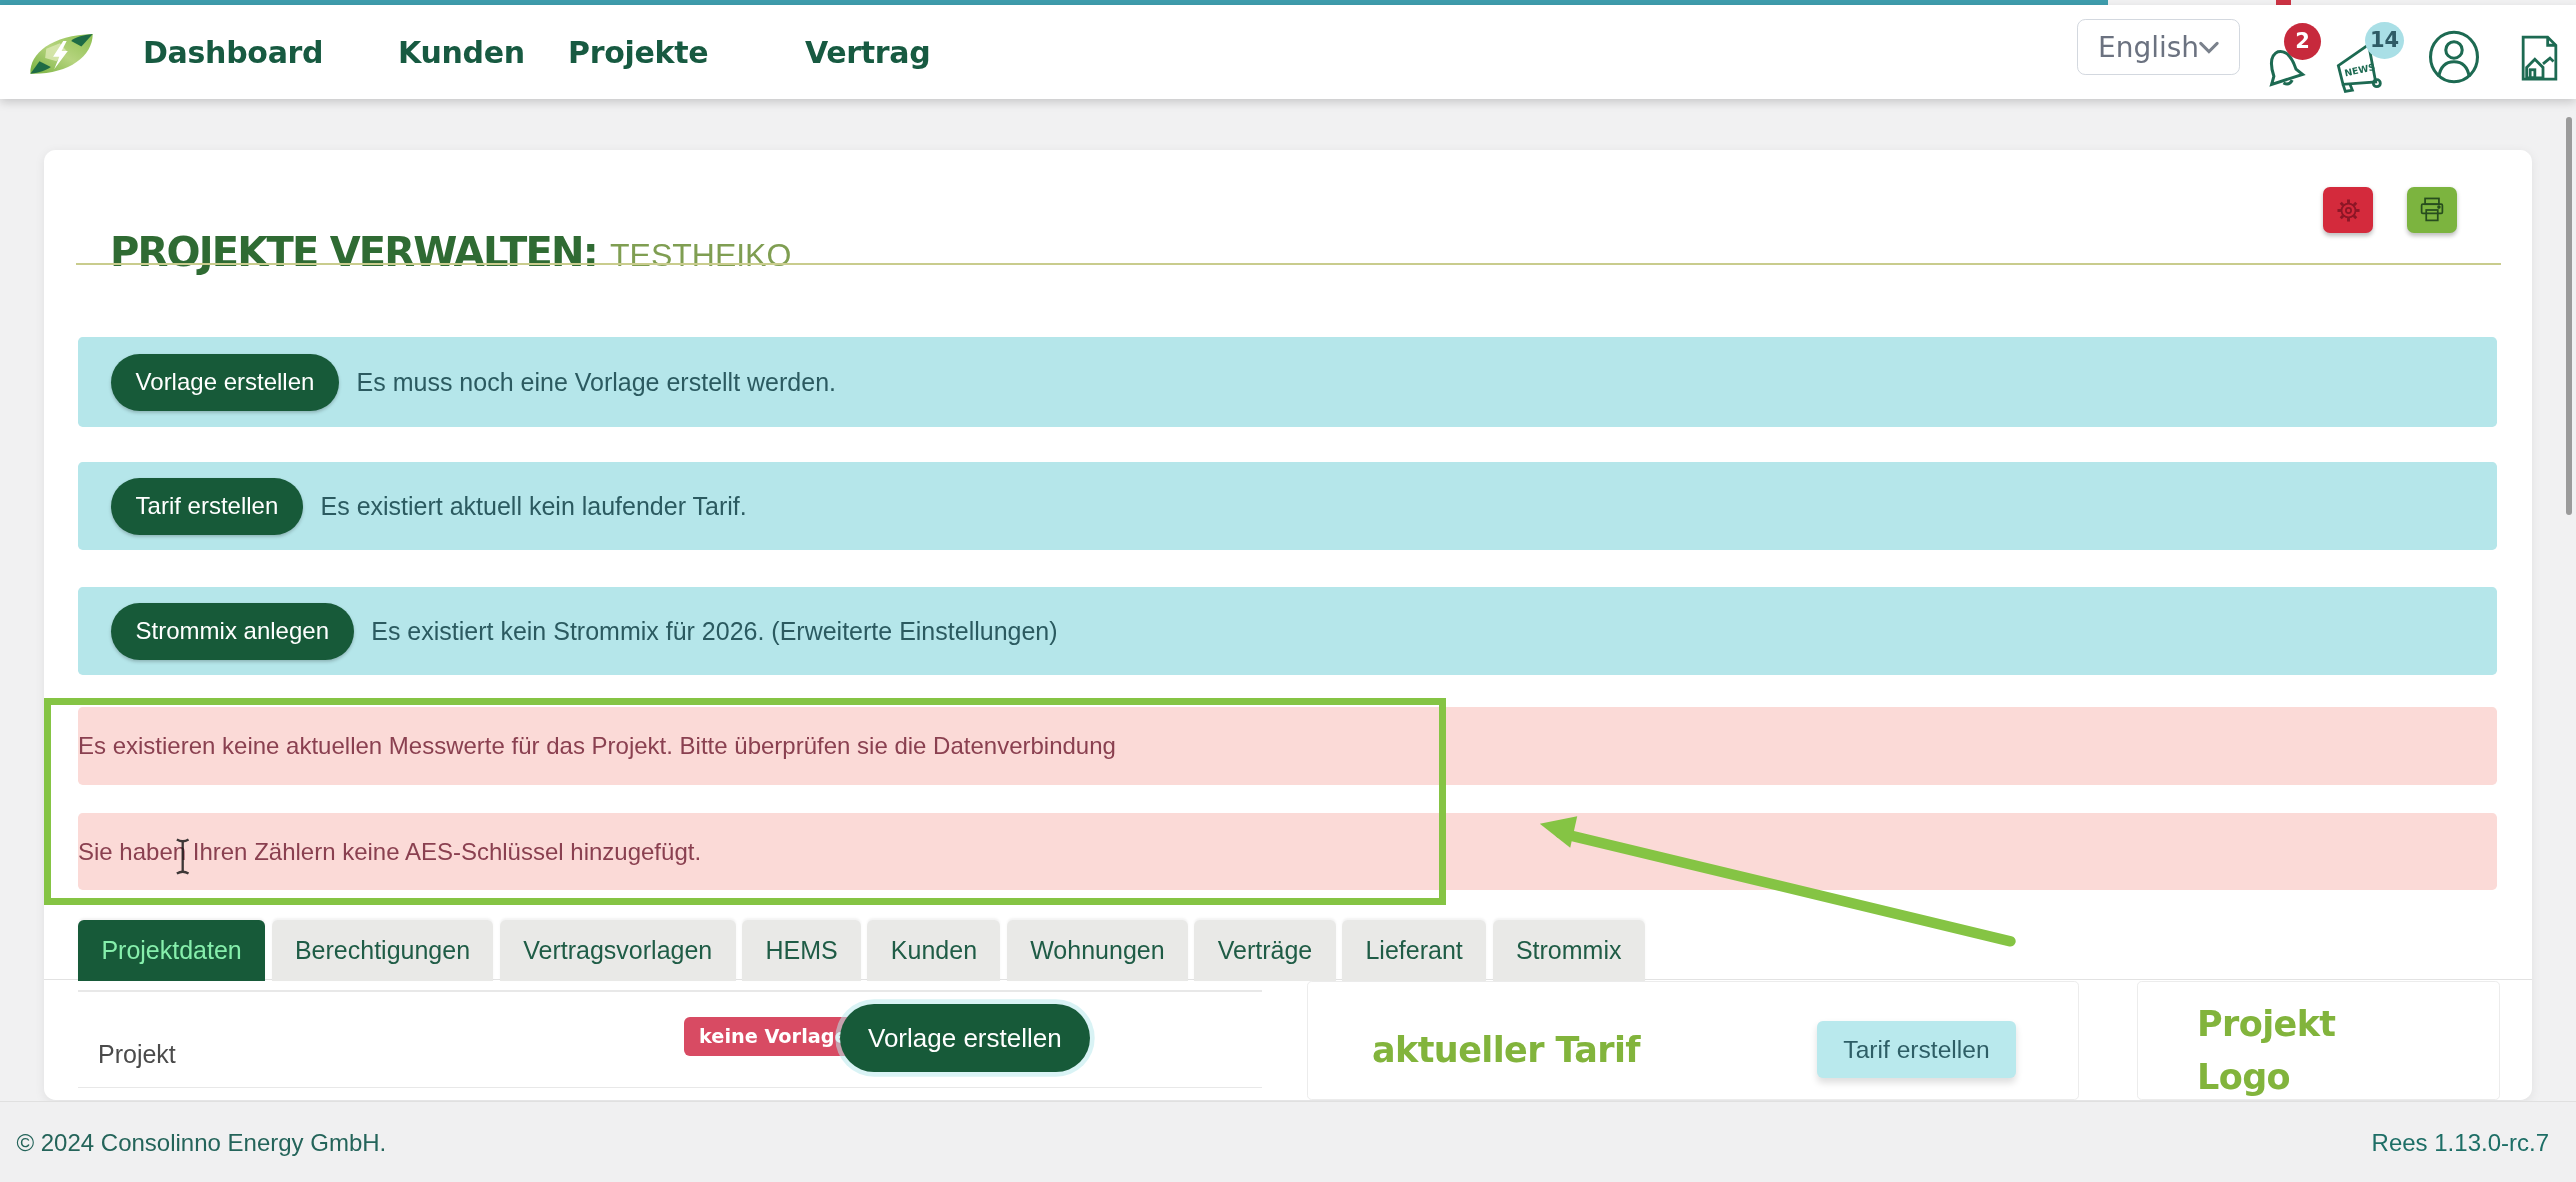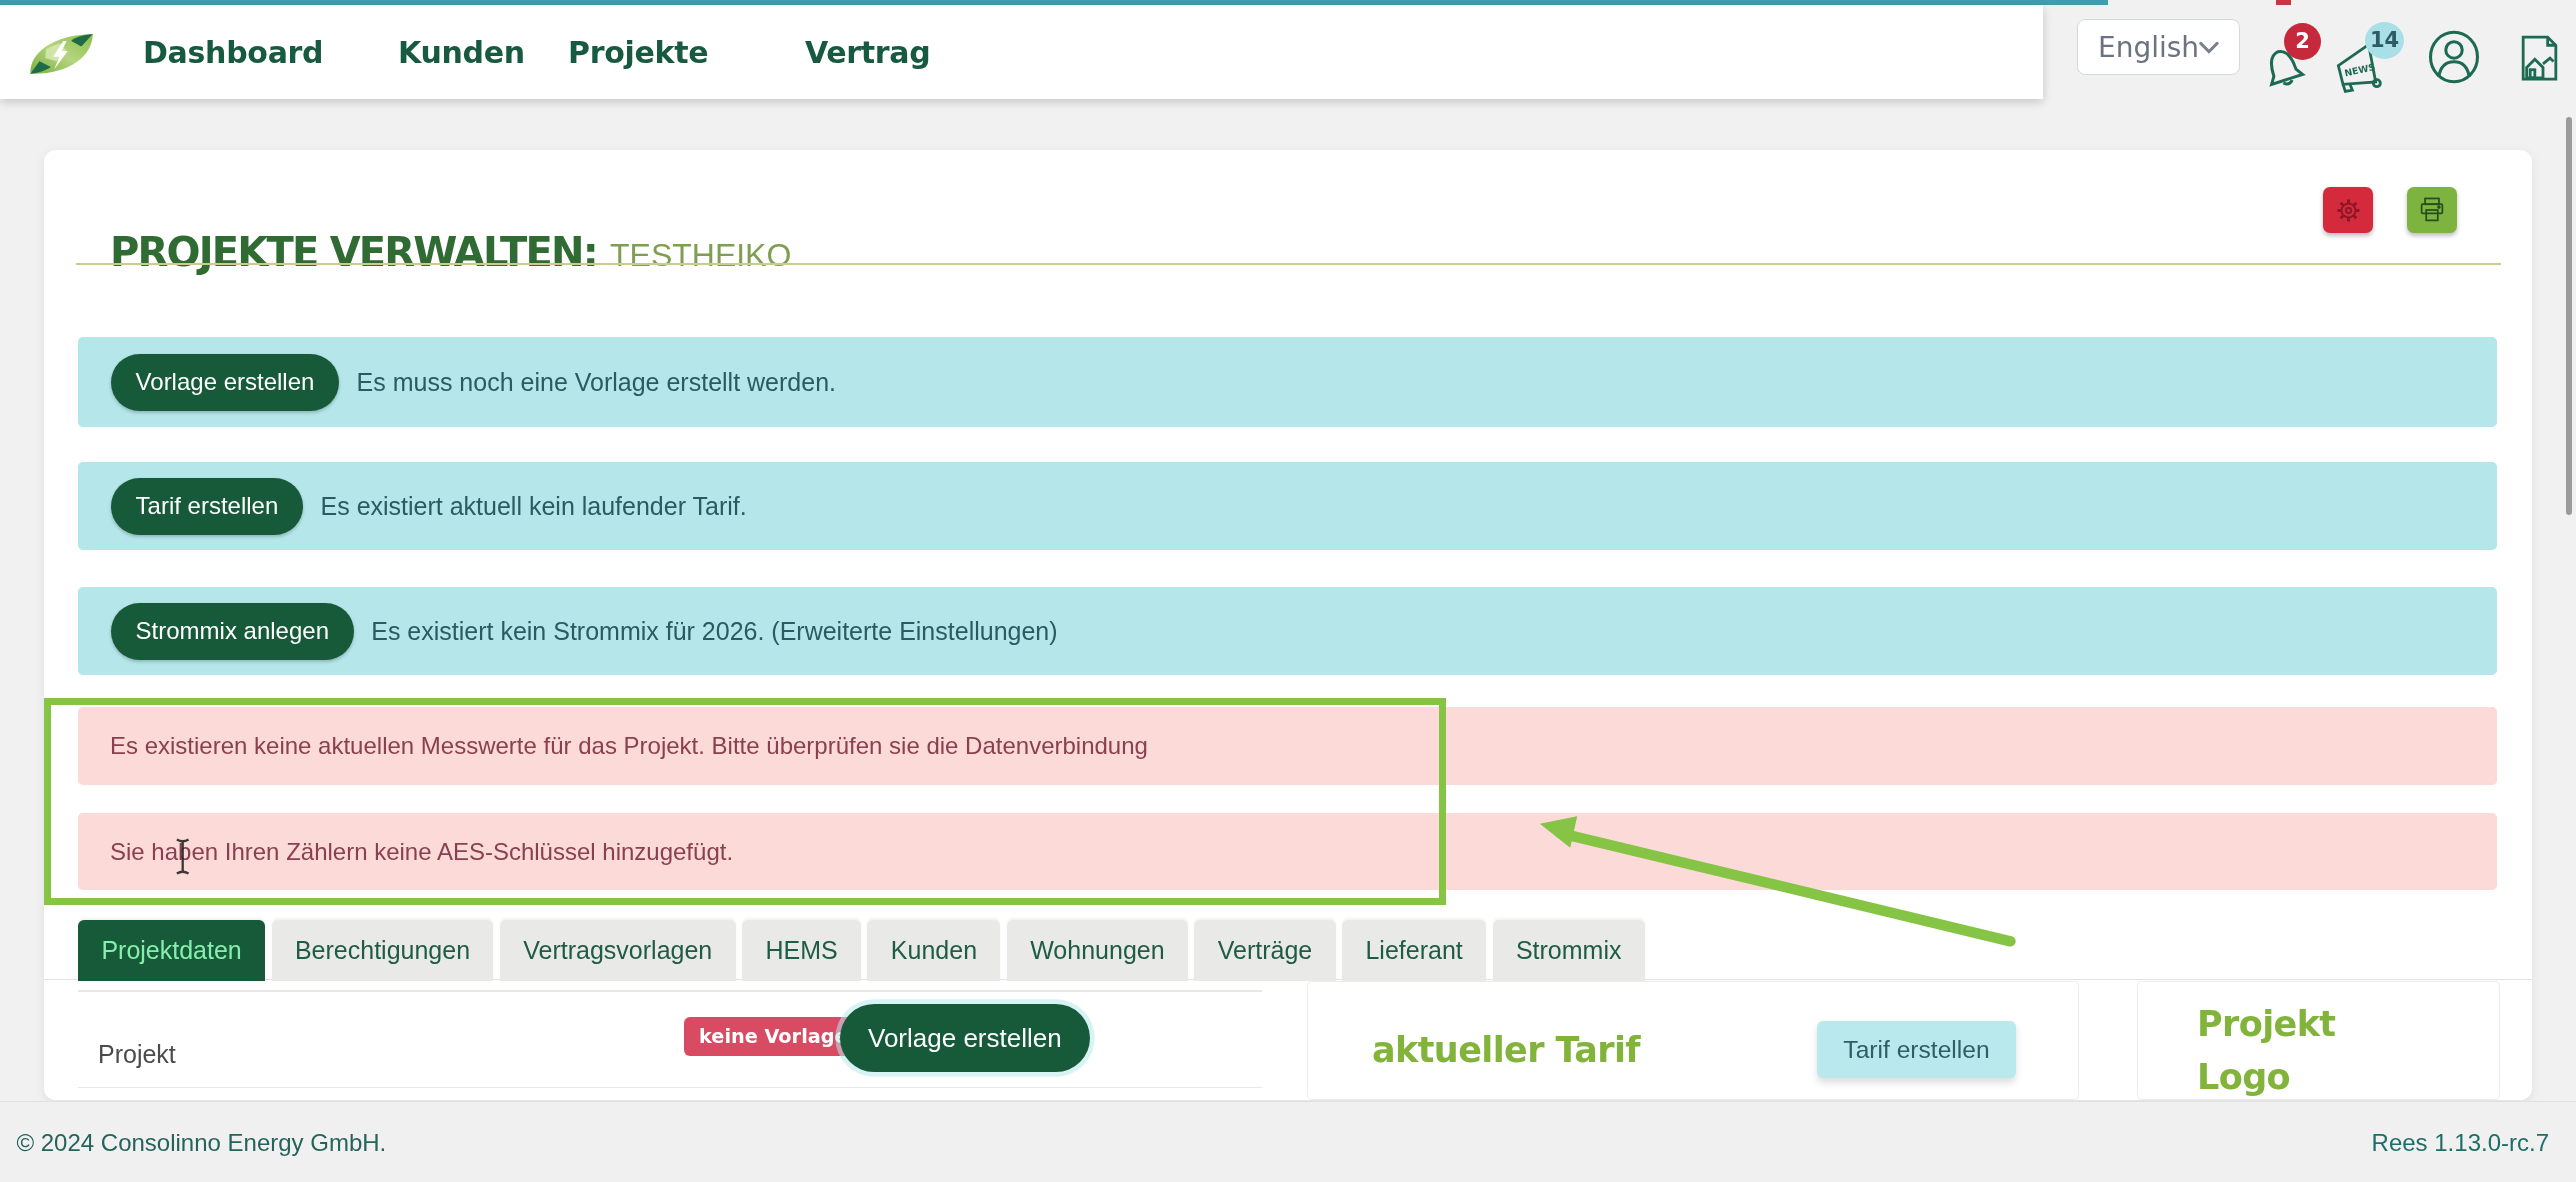--- a/index.html
+++ b/index.html
@@ -10,21 +10,21 @@
     position:relative;
     overflow:hidden;
     color:#2b5a60;
   }
   .abs { position:absolute; }
 
   
   .top-strip { left:0; top:0; width:2108px; height:5.3px; background:#3f9dad; }
   .top-strip-marker { left:2276px; top:0; width:15px; height:5.3px; background:#cc3344; }
   .navbar {
-    left:0; top:5.3px; width:2043px; height:94px; background:#ffffff;
+    left:0; top:5.3px; width:2576px; height:94px; background:#ffffff;
     box-shadow:0 4.1px 9.4px rgba(0,0,0,0.18);
     z-index:20;
   }
   .brand { left:27px; top:26px; width:68px; height:47px; }
   .nav-link {
     top:0; height:94px; display:flex; align-items:center;
     font-size:30px; font-weight:bold; color:#175a41; letter-spacing:-0.3px;
     cursor:pointer;
   }
   .lang-select {
@@ -71,21 +71,21 @@
   .alert .pill {
     height:57px; padding:0 24.6px; border-radius:35px; background:#175a39; color:#ffffff;
     font-size:24px; display:flex; align-items:center; margin-right:17.6px; white-space:nowrap;
     cursor:pointer; box-shadow:0 1.8px 3.5px rgba(0,0,0,0.22); font-family:"Liberation Sans",sans-serif;
   }
   .alert .msg { font-size:25px; color:#2b5a60; font-family:"Liberation Sans",sans-serif; }
 
   
   .warn {
     left:78px; width:2419px; background:#fbdad7; border-radius:4.7px;
-    display:flex; align-items:center; padding-left:32px;
+    display:flex; align-items:center; 
   }
   .warn .msg { font-size:24px; color:#8a4050; font-family:"Liberation Sans",sans-serif; }
 
   
   .annotation-box {
     left:44px; top:698px; width:1402px; height:207px;
     border:7.6px solid #85c444; z-index:30; pointer-events:none;
   }
   .annotation-arrow { left:1516px; top:808px; width:527px; height:152px; z-index:30; pointer-events:none; }
   .text-cursor { left:171px; top:837px; width:23.4px; height:39px; z-index:31; pointer-events:none; }

